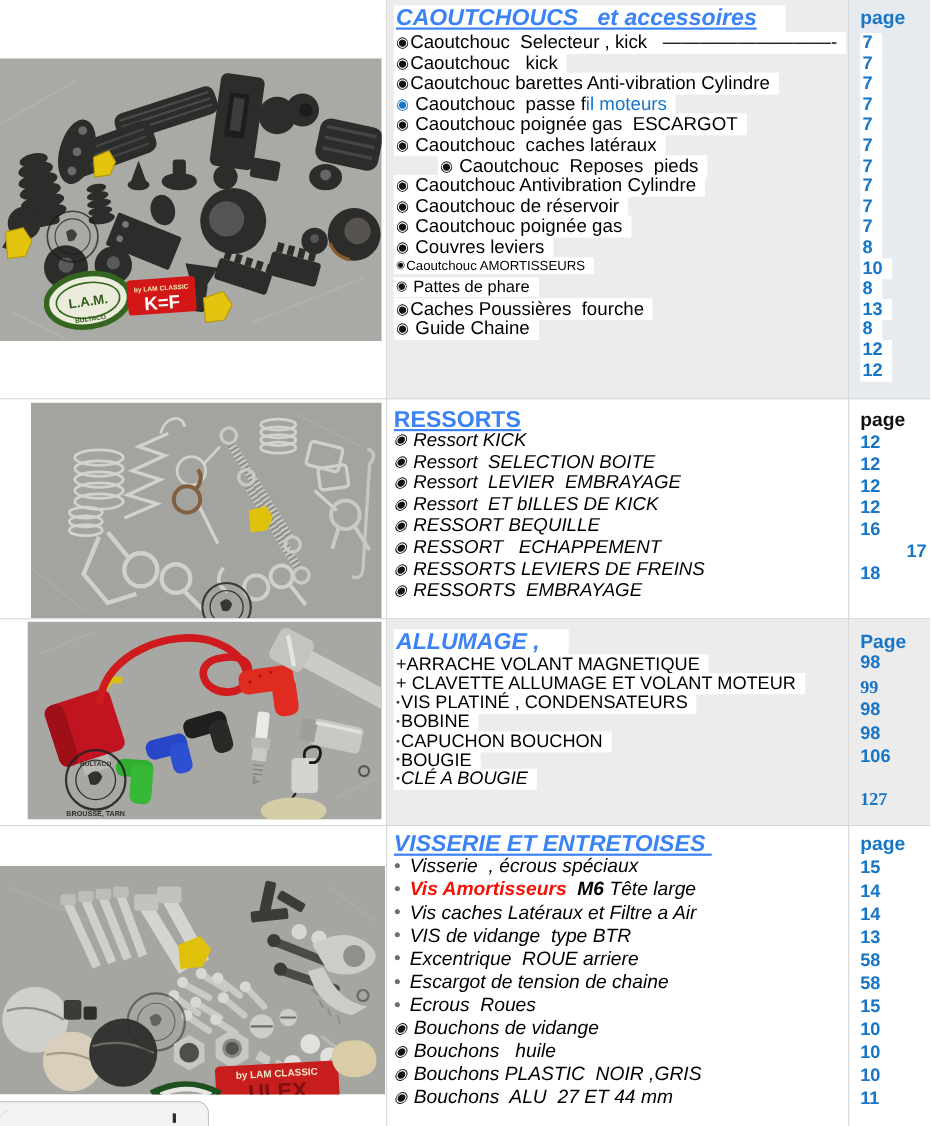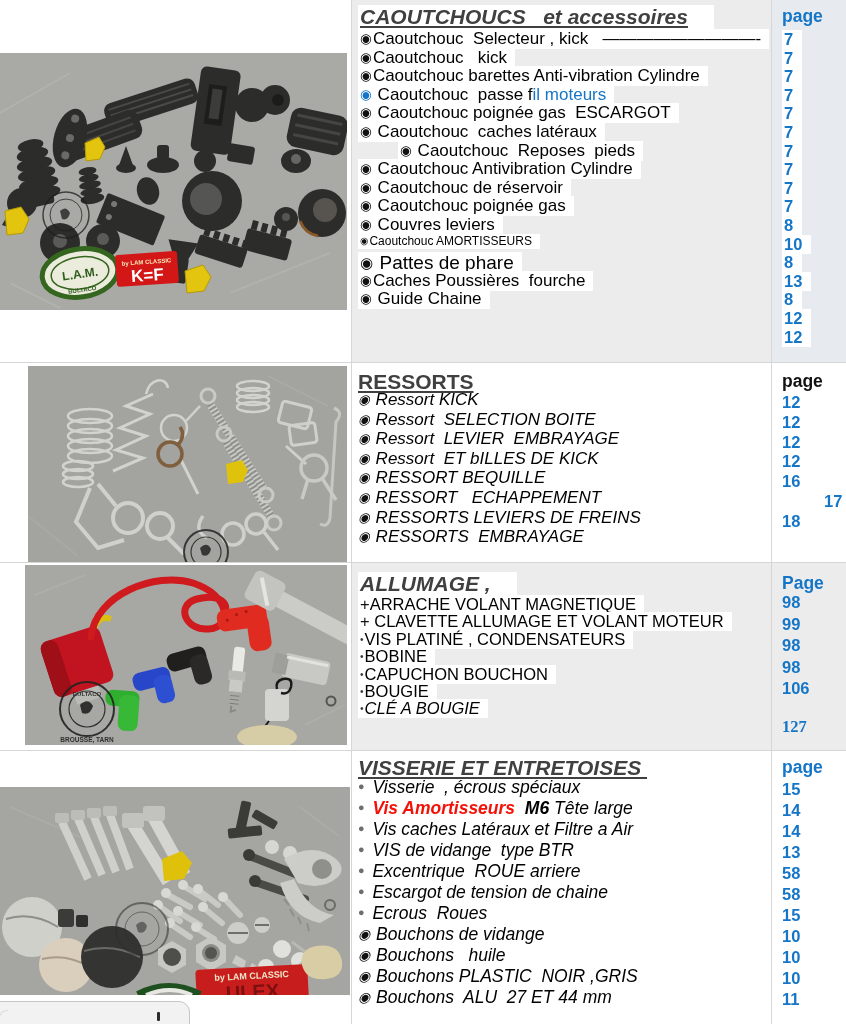--- a/index.html
+++ b/index.html
@@ -9,21 +9,21 @@
   .hline{position:absolute;left:0;right:0;height:1px;background:#d6d6d6;z-index:5;}
   .row{position:absolute;left:0;width:846px;}
   .tcell{position:absolute;left:352px;width:419px;top:0;bottom:0;}
   .pcell{position:absolute;left:772px;width:74px;top:0;bottom:0;}
   .photocell{position:absolute;left:0;width:351px;top:0;bottom:0;background:#fff;}
   .bg-gray{background:#ececec;}
   .bg-bluegray{background:#e7ebef;}
   .bg-white{background:#ffffff;}
   .photo{position:absolute;display:block;}
   .sec-header{position:absolute;left:6px;font-weight:bold;font-size:21px;line-height:22px;
-              color:#404040;white-space:pre;z-index:2;}
+              color:#3b82f6;white-space:pre;z-index:2;}
   .hi{font-style:italic;}
   .hu{text-decoration:underline;}
   .box{background:#fff;padding:0 8px 1px 2px;}
   .hdrbox{background:#fff;padding:0 26px 2px 2px;}
   .item-row{position:absolute;left:6px;white-space:pre;line-height:1.1;z-index:2;}
   .it{font-style:italic;}
   .bullet{display:inline-block;}
   .b-ring{font-size:0.80em;position:relative;top:-1px;margin-right:1px;color:#111;}
   .b-sphere{font-size:0.62em;position:relative;top:-3px;margin-right:3px;color:#6e6e6e;}
   .b-dot{font-size:0.62em;position:relative;top:-2px;margin-right:1px;color:#3a3a3a;}
@@ -165,21 +165,21 @@
           <div class="item-row" style="top: 67.2px; font-size: 17px;"><span class="box"><span class="bullet b-ring">◉</span><span>Caoutchouc barettes Anti-vibration Cylindre</span></span></div>
           <div class="item-row" style="top: 85.8px; font-size: 17px;"><span class="box"><span class="bullet b-ring" style="color: rgb(21, 118, 200);">◉</span> <span>Caoutchouc  passe f</span><span style="color: rgb(21, 118, 200);">il moteurs</span></span></div>
           <div class="item-row" style="top: 104.4px; font-size: 17px;"><span class="box"><span class="bullet b-ring">◉</span> <span>Caoutchouc poignée gas  ESCARGOT</span></span></div>
           <div class="item-row" style="top: 123px; font-size: 17px;"><span class="box"><span class="bullet b-ring">◉</span> <span>Caoutchouc  caches latéraux</span></span></div>
           <div class="item-row" style="top: 141.6px; font-size: 17px; padding-left: 40px;"><span class="box"><span class="bullet b-ring">◉</span> <span>Caoutchouc  Reposes  pieds</span></span></div>
           <div class="item-row" style="top: 160.2px; font-size: 17px;"><span class="box"><span class="bullet b-ring">◉</span> <span>Caoutchouc Antivibration Cylindre</span></span></div>
           <div class="item-row" style="top: 178.8px; font-size: 17px;"><span class="box"><span class="bullet b-ring">◉</span> <span>Caoutchouc de réservoir</span></span></div>
           <div class="item-row" style="top: 197.4px; font-size: 17px;"><span class="box"><span class="bullet b-ring">◉</span> <span>Caoutchouc poignée gas</span></span></div>
           <div class="item-row" style="top: 216px; font-size: 17px;"><span class="box"><span class="bullet b-ring">◉</span> <span>Couvres leviers</span></span></div>
           <div class="item-row" style="top: 234.6px; font-size: 12px;"><span class="box"><span class="bullet b-ring">◉</span><span>Caoutchouc AMORTISSEURS</span></span></div>
-          <div class="item-row" style="top: 253.2px; font-size: 19px;"><span class="box"><span class="bullet b-ring">◉</span> <span>Pattes de phare</span></span></div>
+          <div class="item-row" style="top: 253.2px; font-size: 15px;"><span class="box"><span class="bullet b-ring">◉</span> <span>Pattes de phare</span></span></div>
           <div class="item-row" style="top: 271.8px; font-size: 17px;"><span class="box"><span class="bullet b-ring">◉</span><span>Caches Poussières  fourche</span></span></div>
           <div class="item-row" style="top: 290.4px; font-size: 17px;"><span class="box"><span class="bullet b-ring">◉</span> <span>Guide Chaine</span></span></div>
         </div>
     </div>
     <div class="pcell bg-bluegray">
       <div class="page-label pl-blue" style="top: 6px;">page</div>
       <div>
           <div class="page-num" style="top: 30px;"><span class="pbox">7</span></div>
           <div class="page-num" style="top: 48.6px;"><span class="pbox">7</span></div>
           <div class="page-num" style="top: 67.2px;"><span class="pbox">7</span></div>
@@ -373,21 +373,21 @@
           <div class="item-row" style="top: 84.2px; font-size: 16.5px;"><span class="box"><span class="bullet b-dot">•</span><span>BOBINE</span></span></div>
           <div class="item-row" style="top: 101.6px; font-size: 16.5px;"><span class="box"><span class="bullet b-dot">•</span><span>CAPUCHON BOUCHON</span></span></div>
           <div class="item-row" style="top: 119px; font-size: 16.5px;"><span class="box"><span class="bullet b-dot">•</span><span>BOUGIE</span></span></div>
           <div class="item-row" style="top: 136.4px; font-size: 16.5px; font-style: italic;"><span class="box"><span class="bullet b-dot">•</span><span>CLÉ A BOUGIE</span></span></div>
         </div>
     </div>
     <div class="pcell bg-gray">
       <div class="page-label pl-blue" style="top: 10px;">Page</div>
       <div>
           <div class="page-num" style="top: 30px;"><span>98</span></div>
-          <div class="page-num" style="top: 51.6px;"><span>99</span></div>
+          <div class="page-num" style="top: 51.6px; font-family: Liberation Serif, serif;"><span>99</span></div>
           <div class="page-num" style="top: 73.2px;"><span>98</span></div>
           <div class="page-num" style="top: 94.8px;"><span>98</span></div>
           <div class="page-num" style="top: 116.4px;"><span>106</span></div>
           <div class="page-num" style="top: 154px; font-family: Liberation Serif, serif;"><span>127</span></div>
         </div>
     </div>
   </div>
 
   <div class="row" style="top:751px;height:273px;">
     <div class="photocell">

